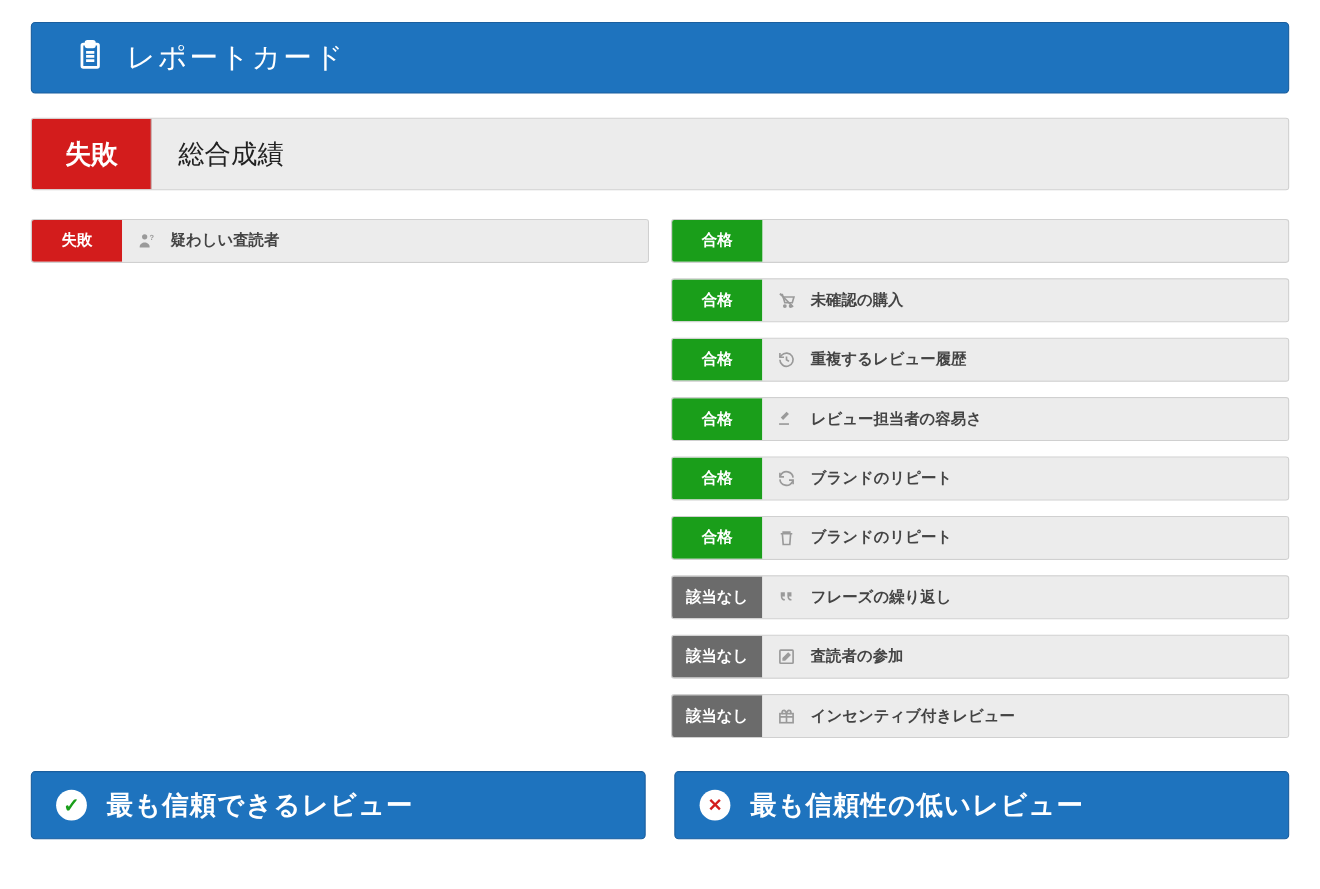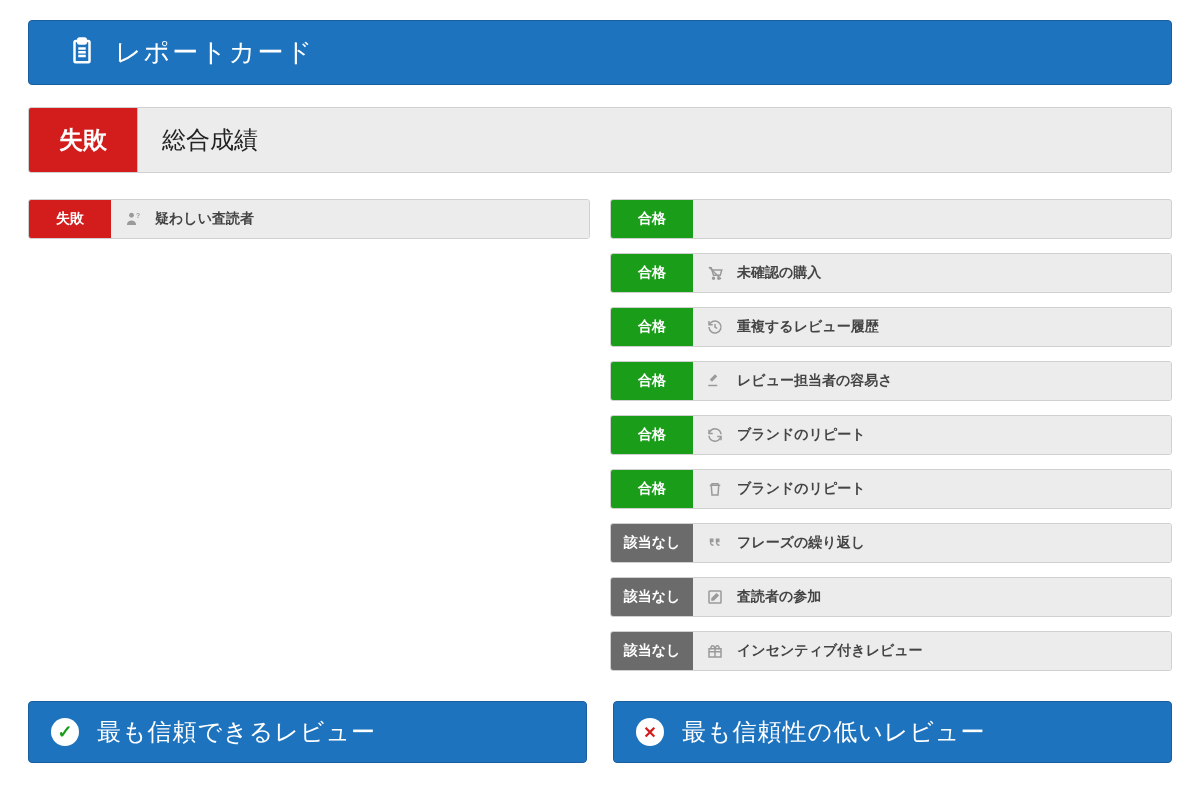--- a/index.html
+++ b/index.html
@@ -120,21 +120,21 @@
     border-radius: 4px;
     padding: 14px 22px;
     display: flex;
     align-items: center;
     gap: 18px;
     cursor: pointer;
   }
   .bottom-btn .btxt {
     color: #ffffff;
     font-size: 24px;
-    font-weight: 400;
+    font-weight: 700;
     letter-spacing: 1px;
   }
   .circle-icon {
     width: 28px;
     height: 28px;
     border-radius: 50%;
     background: #ffffff;
     display: flex;
     align-items: center;
     justify-content: center;

